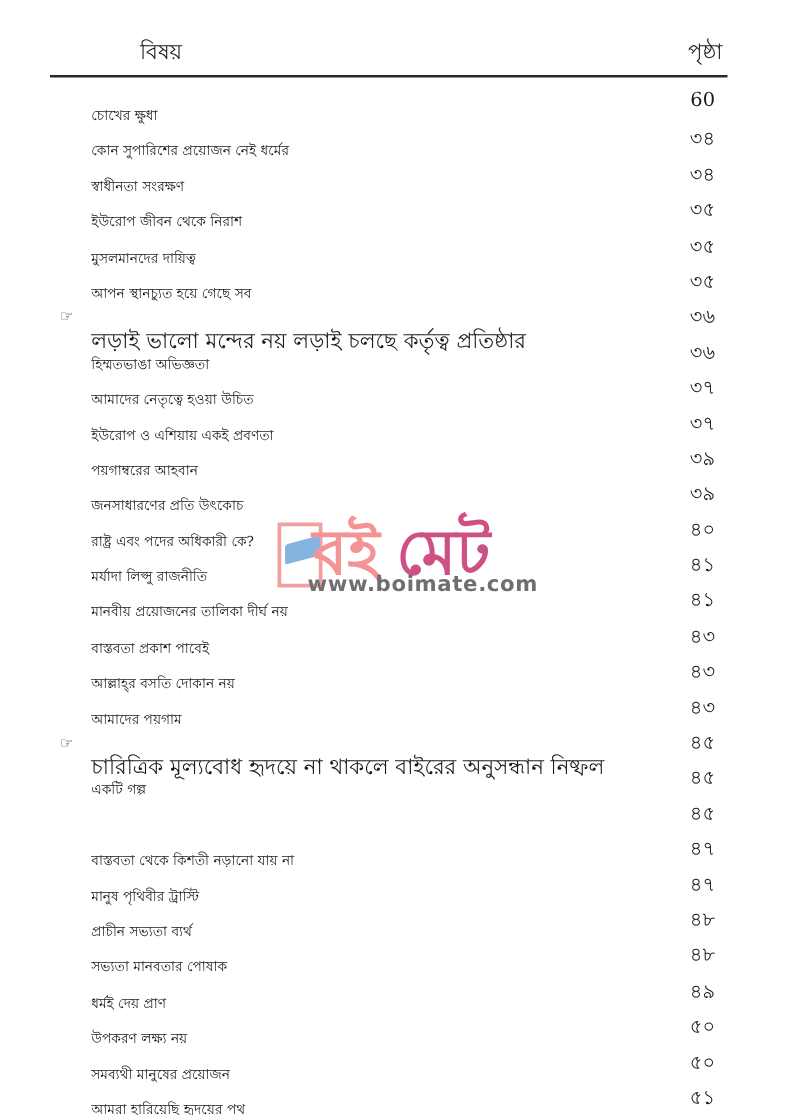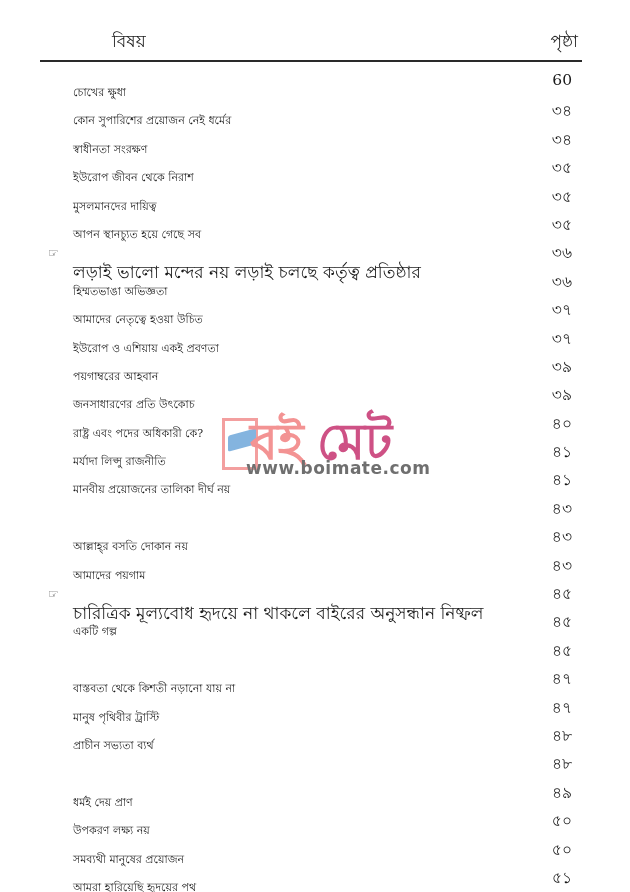--- a/index.html
+++ b/index.html
@@ -86,20 +86,21 @@
       </div>
       <div class="row">
         <span class="title">মর্যাদা লিপ্সু রাজনীতি</span>
         <span class="page-no">৪১</span>
       </div>
       <div class="row">
         <span class="title">মানবীয় প্রয়োজনের তালিকা দীর্ঘ নয়</span>
         <span class="page-no">৪১</span>
       </div>
       <div class="row">
+        <span class="title">বাস্তবতা প্রকাশ পাবেই</span>
         <span class="page-no">৪৩</span>
       </div>
       <div class="row">
         <span class="title">আল্লাহ্‌র বসতি দোকান নয়</span>
         <span class="page-no">৪৩</span>
       </div>
       <div class="row">
         <span class="title">আমাদের পয়গাম</span>
         <span class="page-no">৪৩</span>
       </div>
@@ -121,20 +122,21 @@
       </div>
       <div class="row">
         <span class="title">মানুষ পৃথিবীর ট্রাস্টি</span>
         <span class="page-no">৪৭</span>
       </div>
       <div class="row">
         <span class="title">প্রাচীন সভ্যতা ব্যর্থ</span>
         <span class="page-no">৪৮</span>
       </div>
       <div class="row">
+        <span class="title">সভ্যতা মানবতার পোষাক</span>
         <span class="page-no">৪৮</span>
       </div>
       <div class="row">
         <span class="title">ধর্মই দেয় প্রাণ</span>
         <span class="page-no">৪৯</span>
       </div>
       <div class="row">
         <span class="title">উপকরণ লক্ষ্য নয়</span>
         <span class="page-no">৫০</span>
       </div>

